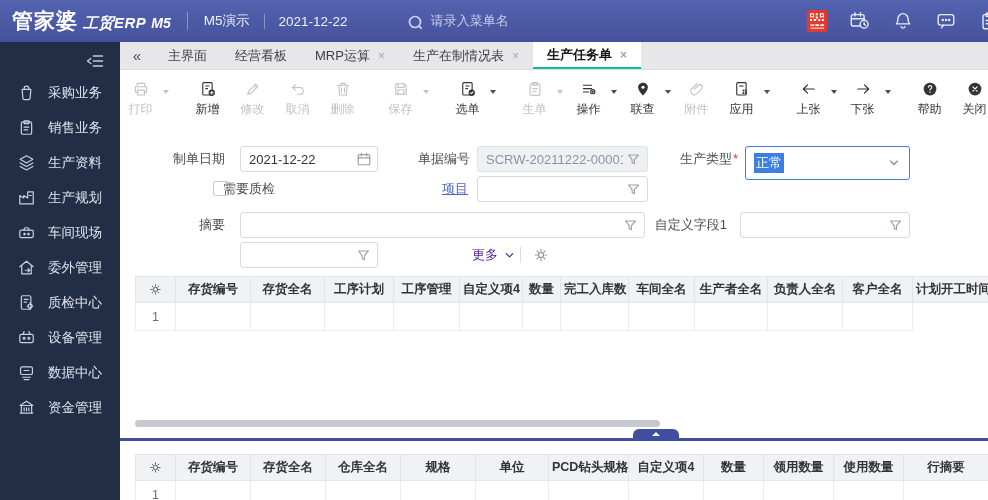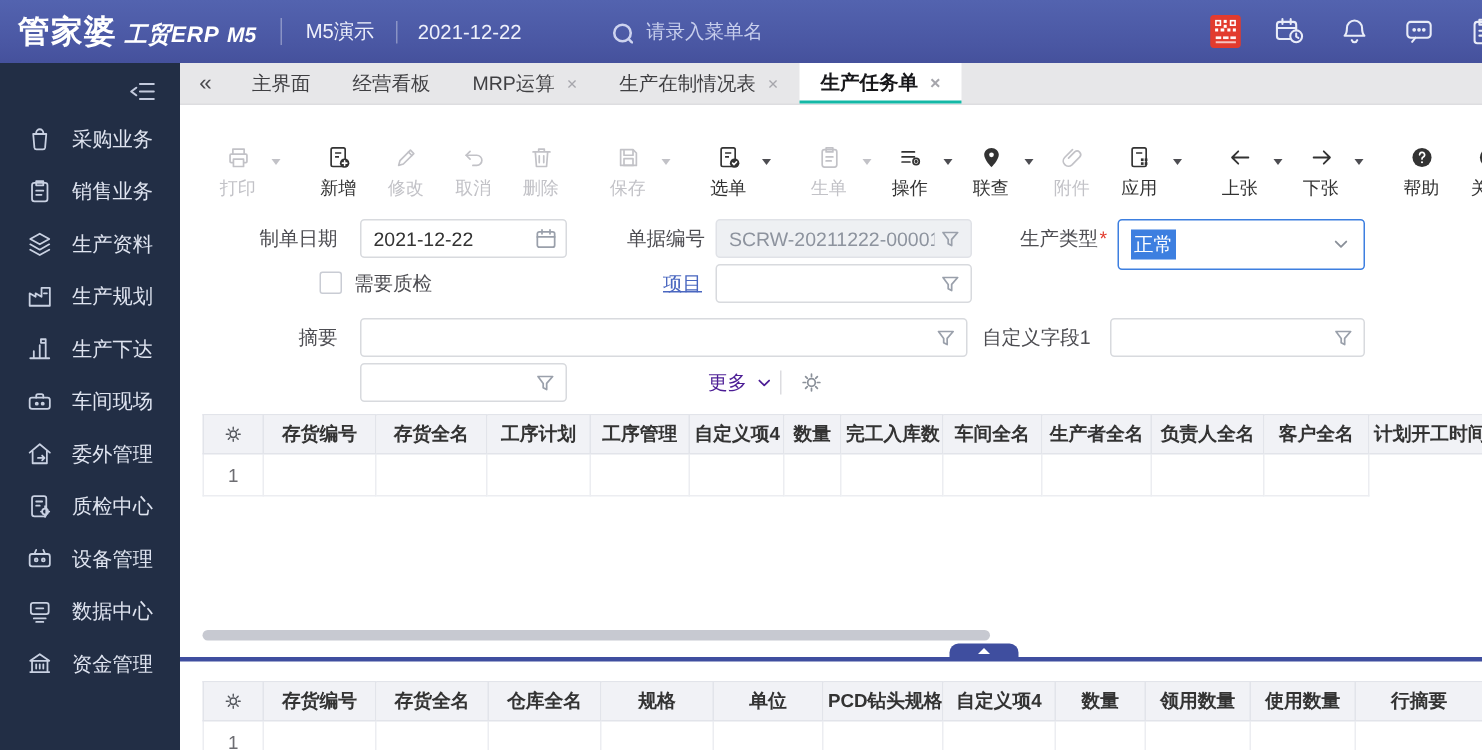--- a/index.html
+++ b/index.html
@@ -31,21 +31,21 @@
 .sitem svg{width:19px;height:19px;color:#c9d1e2;flex:none}
 
 .content{position:absolute;left:120px;top:42px;width:868px;height:458px;background:#fff}
 
 .tabbar{height:28px;background:#e7e7e9;display:flex;align-items:stretch;font-size:13px;color:#3f3f42;border-bottom:1px solid #dddde0}
 .tabback{width:34px;display:flex;align-items:center;justify-content:center;font-size:15px;color:#4a4a4e;cursor:pointer}
 .tab{display:flex;align-items:center;gap:8px;padding:0 14px;cursor:pointer;white-space:nowrap}
 .tab .x{color:#a6a6ac;font-size:12px;cursor:pointer}
 .tab.active{background:#fff;border-bottom:2px solid #14b8a6;font-weight:bold;color:#17171a}
 
-.toolbar{position:absolute;top:38px;left:0;right:0;height:54px;display:flex;align-items:flex-end;padding-left:18px}
+.toolbar{position:absolute;top:38px;left:0;right:0;height:54px;display:flex;align-items:flex-start;}
 .tgroup{display:flex;align-items:center;margin-right:4px}
 .tbtn{min-width:41px;display:flex;flex-direction:column;align-items:center;gap:3px;font-size:12px;color:#333;cursor:pointer}
 .tbtn svg{width:18px;height:18px}
 .tbtn.dis{color:#c2c2c7;cursor:default}
 .tri{width:0;height:0;border-left:3.5px solid transparent;border-right:3.5px solid transparent;border-top:4.5px solid #4d4d52;margin:0 1px 14px 2px}
 .tri.dis{border-top-color:#c2c2c7}
 .tsep{width:1px;height:34px;background:#dedee2;margin:0 8px 0 5px}
 
 .form{position:absolute;top:100px;left:0;right:0;height:136px}
 .fl{position:absolute;height:26px;line-height:26px;text-align:right;color:#4d4d52;white-space:nowrap}
@@ -338,26 +338,20 @@
       <span>生产资料</span>
     </div>
   <div class="sitem">
       <svg viewBox="0 0 24 24">
         <use href="#i-factory"></use>
       </svg>
       <span>生产规划</span>
     </div>
   <div class="sitem">
       <svg viewBox="0 0 24 24">
-        <use href="#i-bars"></use>
-      </svg>
-      <span>生产下达</span>
-    </div>
-  <div class="sitem">
-      <svg viewBox="0 0 24 24">
         <use href="#i-toolbox"></use>
       </svg>
       <span>车间现场</span>
     </div>
   <div class="sitem">
       <svg viewBox="0 0 24 24">
         <use href="#i-house"></use>
       </svg>
       <span>委外管理</span>
     </div>
@@ -581,21 +575,21 @@
     <div class="sel" style="left:625px;width:165px;top:4px">
       <span class="val">正常</span>
       <span class="chev">
           <svg viewBox="0 0 18 18">
             <use href="#i-chev"></use>
           </svg>
         </span>
     </div>
 
     <span class="cb" style="left:93px;top:39px"></span>
-    <span class="fl" style="left:116px;top:34px;text-align:left">需要质检</span>
+    <span class="fl" style="left:103px;top:34px;text-align:left">需要质检</span>
     <span class="plink" style="left:322px;width:28px;top:34px">项目</span>
     <div class="fw" style="left:357px;width:171px;top:34px">
       <input value="" style="">
       <span class="ric">
           <svg viewBox="0 0 18 18">
             <use href="#i-funnel"></use>
           </svg>
         </span>
     </div>
 

